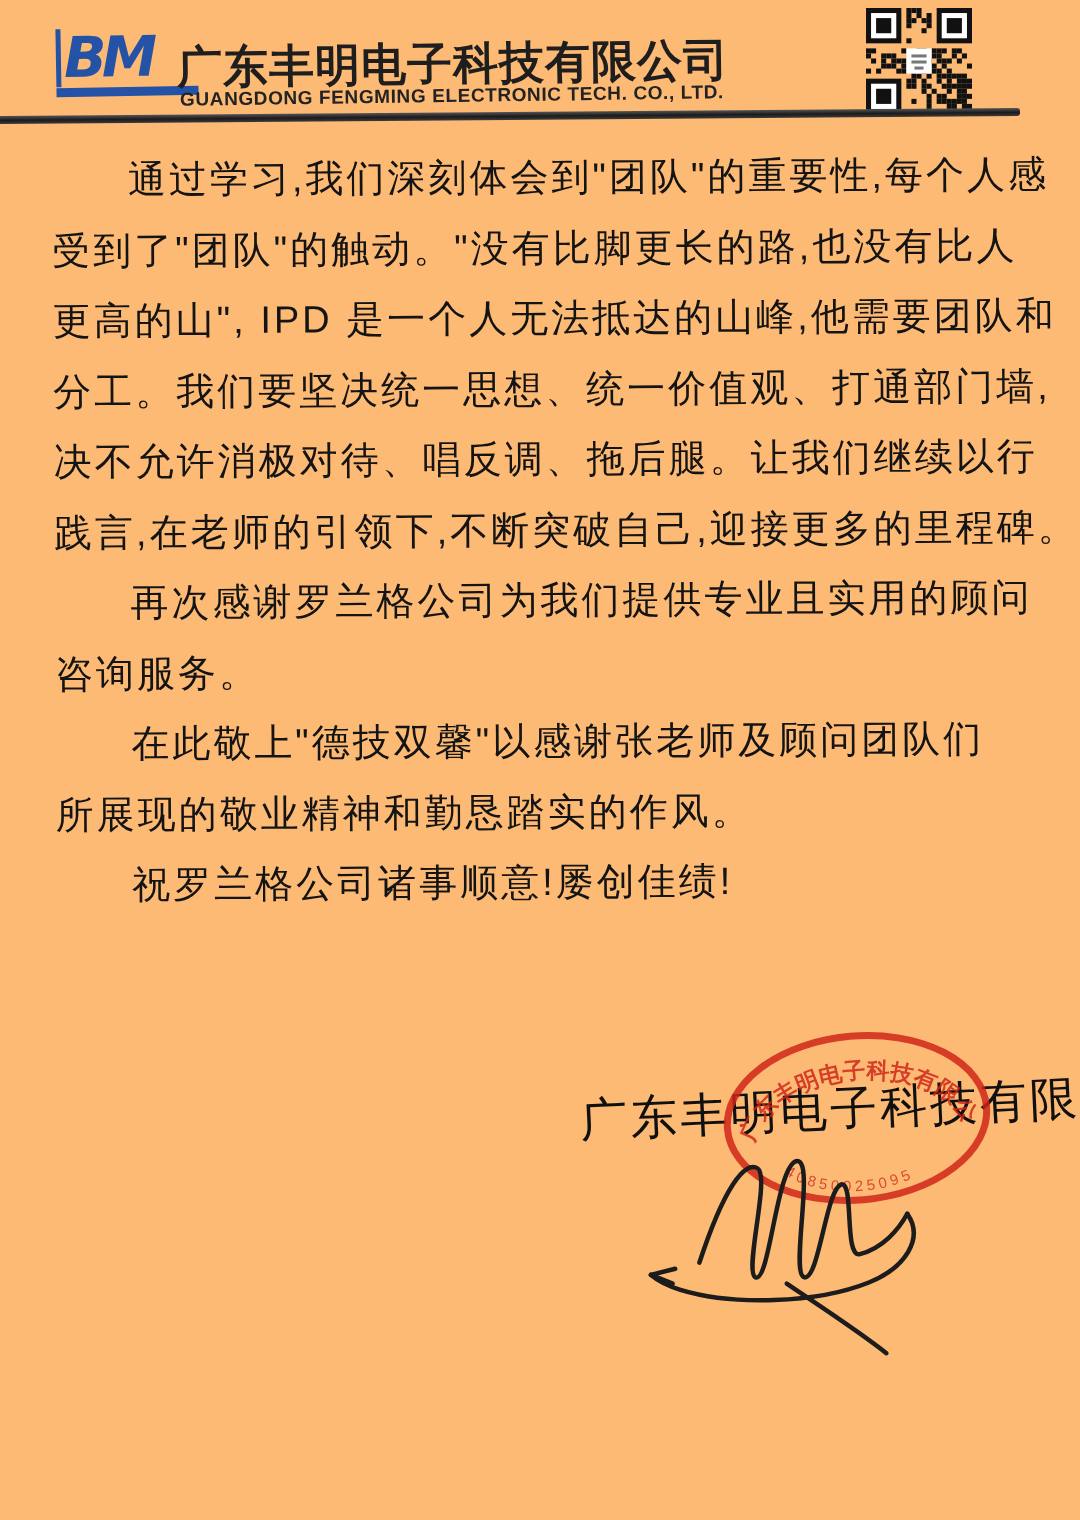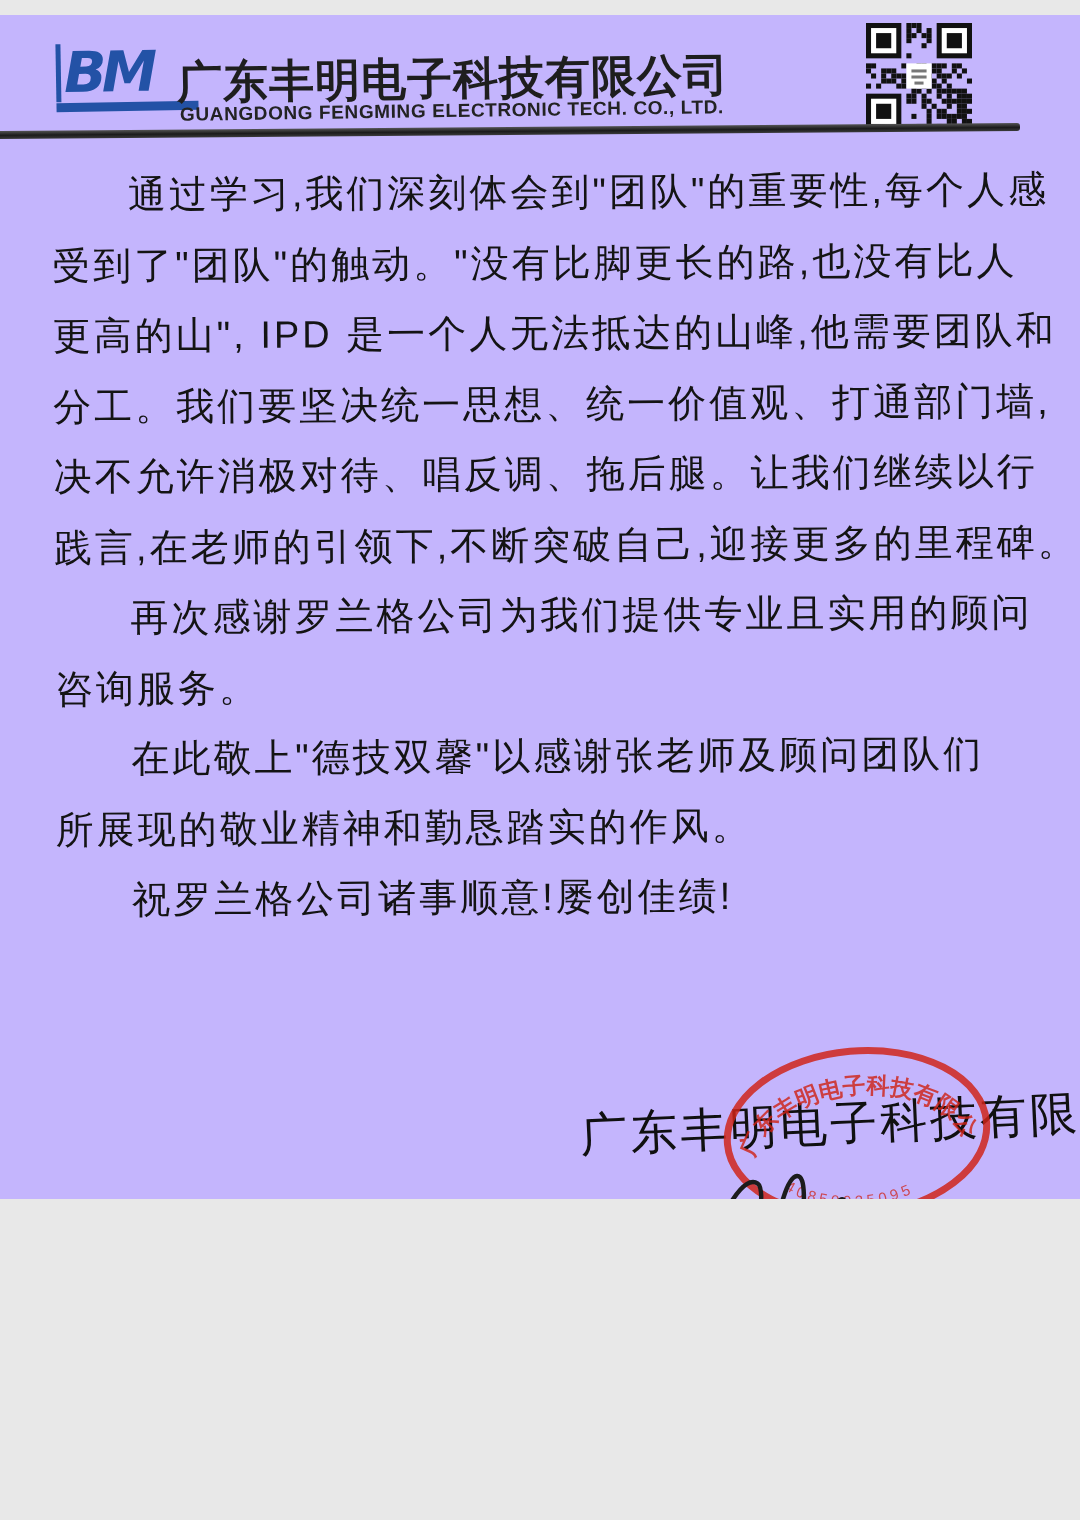--- a/index.html
+++ b/index.html
@@ -1,18 +1,18 @@
 <!DOCTYPE html>
 <html><head>
 <meta charset="utf-8">
 <style>
   html,body { margin:0; padding:0; background:#e8e8e8; }
   .page {
-    position:relative; width:1080px; height:1184px; margin:15px auto;
-    background:#c4b5fd; overflow:hidden;
+    position:relative; width:1080px; height:1520px; margin:0 auto;
+    background:#fdba74; overflow:hidden;
     font-family:"Liberation Sans", sans-serif;
   }
   
   .logo { position:absolute; left:56px; top:28px; transform:rotate(-1deg); }
   .logo-text {
     display:inline-block; font-family:"DejaVu Sans", sans-serif;
     font-size:56px; line-height:58px; font-weight:bold; font-style:italic;
     color:#2352a6; letter-spacing:-5px; padding:0 8px 0 3px;
     border-left:5px solid #2352a6;
   }

